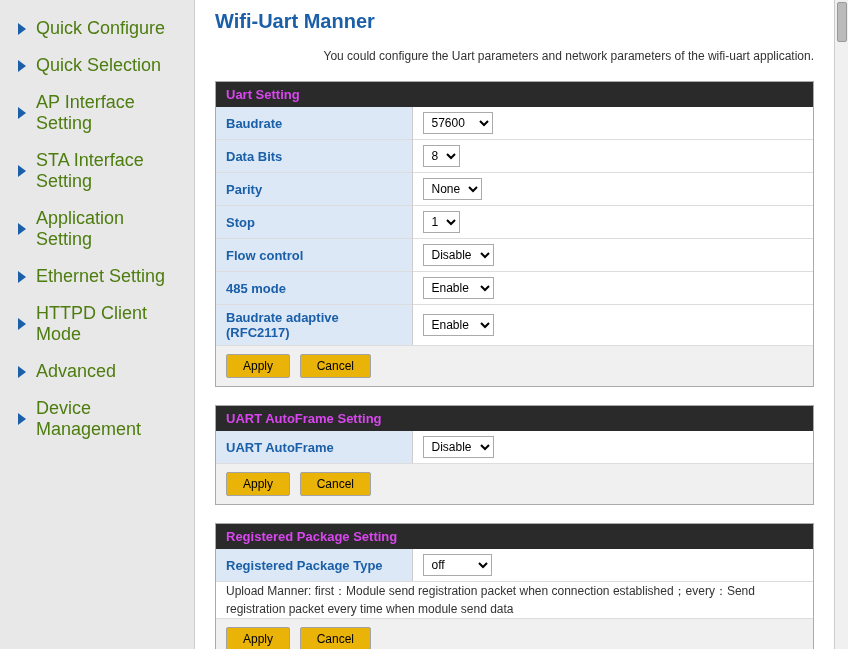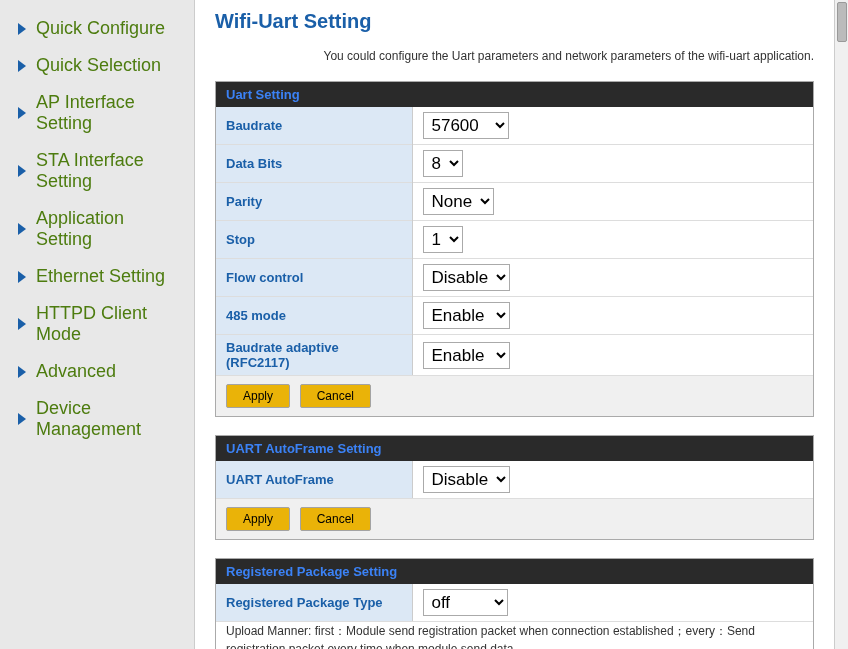--- a/index.html
+++ b/index.html
@@ -59,21 +59,21 @@
       text-align: right;
     }
 
     
     .section {
       margin-bottom: 18px;
       border: 1px solid #aaa;
     }
     .section-header {
       background: #2a2a2a;
-      color: #3b82f6;
+      color: #d946ef;
       padding: 5px 10px;
       font-size: 13px;
       font-weight: bold;
     }
 
     
     .settings-table {
       width: 100%;
       border-collapse: collapse;
     }
@@ -93,21 +93,21 @@
       font-weight: bold;
       background: #dce8f5;
       border-right: 1px solid #ccc;
     }
     .settings-table td:last-child {
       background: #fff;
     }
 
     select {
       padding: 2px 4px;
-      font-size: 17px;
+      font-size: 12px;
       border: 1px solid #aaa;
       background: #fff;
       cursor: pointer;
     }
 
     .button-row {
       padding: 8px 10px;
       background: #f0f0f0;
       border-top: 1px solid #ddd;
     }
@@ -204,21 +204,21 @@
       <div class="sidebar-item">
         <svg class="sidebar-arrow" viewBox="0 0 16 16">
           <polygon points="4,2 12,8 4,14" fill="#1a5fa8"></polygon>
         </svg>
         <span>Device Management</span>
       </div>
     </div>
 </div>
 
 <div class="main">
-  <h1 class="page-title">Wifi-Uart Setting</h1>
+  <h1 class="page-title">Wifi-Uart Manner</h1>
   <p class="description">You could configure the Uart parameters and network parameters of the wifi-uart application.</p>
 
   <div class="section">
     <div class="section-header">Uart Setting</div>
     <table class="settings-table">
       <tbody id="uart-settings-body">
           <tr>
             <td>Baudrate</td>
             <td><select><option value="9600">9600</option><option value="19200">19200</option><option value="38400">38400</option><option value="57600" selected="">57600</option><option value="115200">115200</option></select></td>
           </tr>

